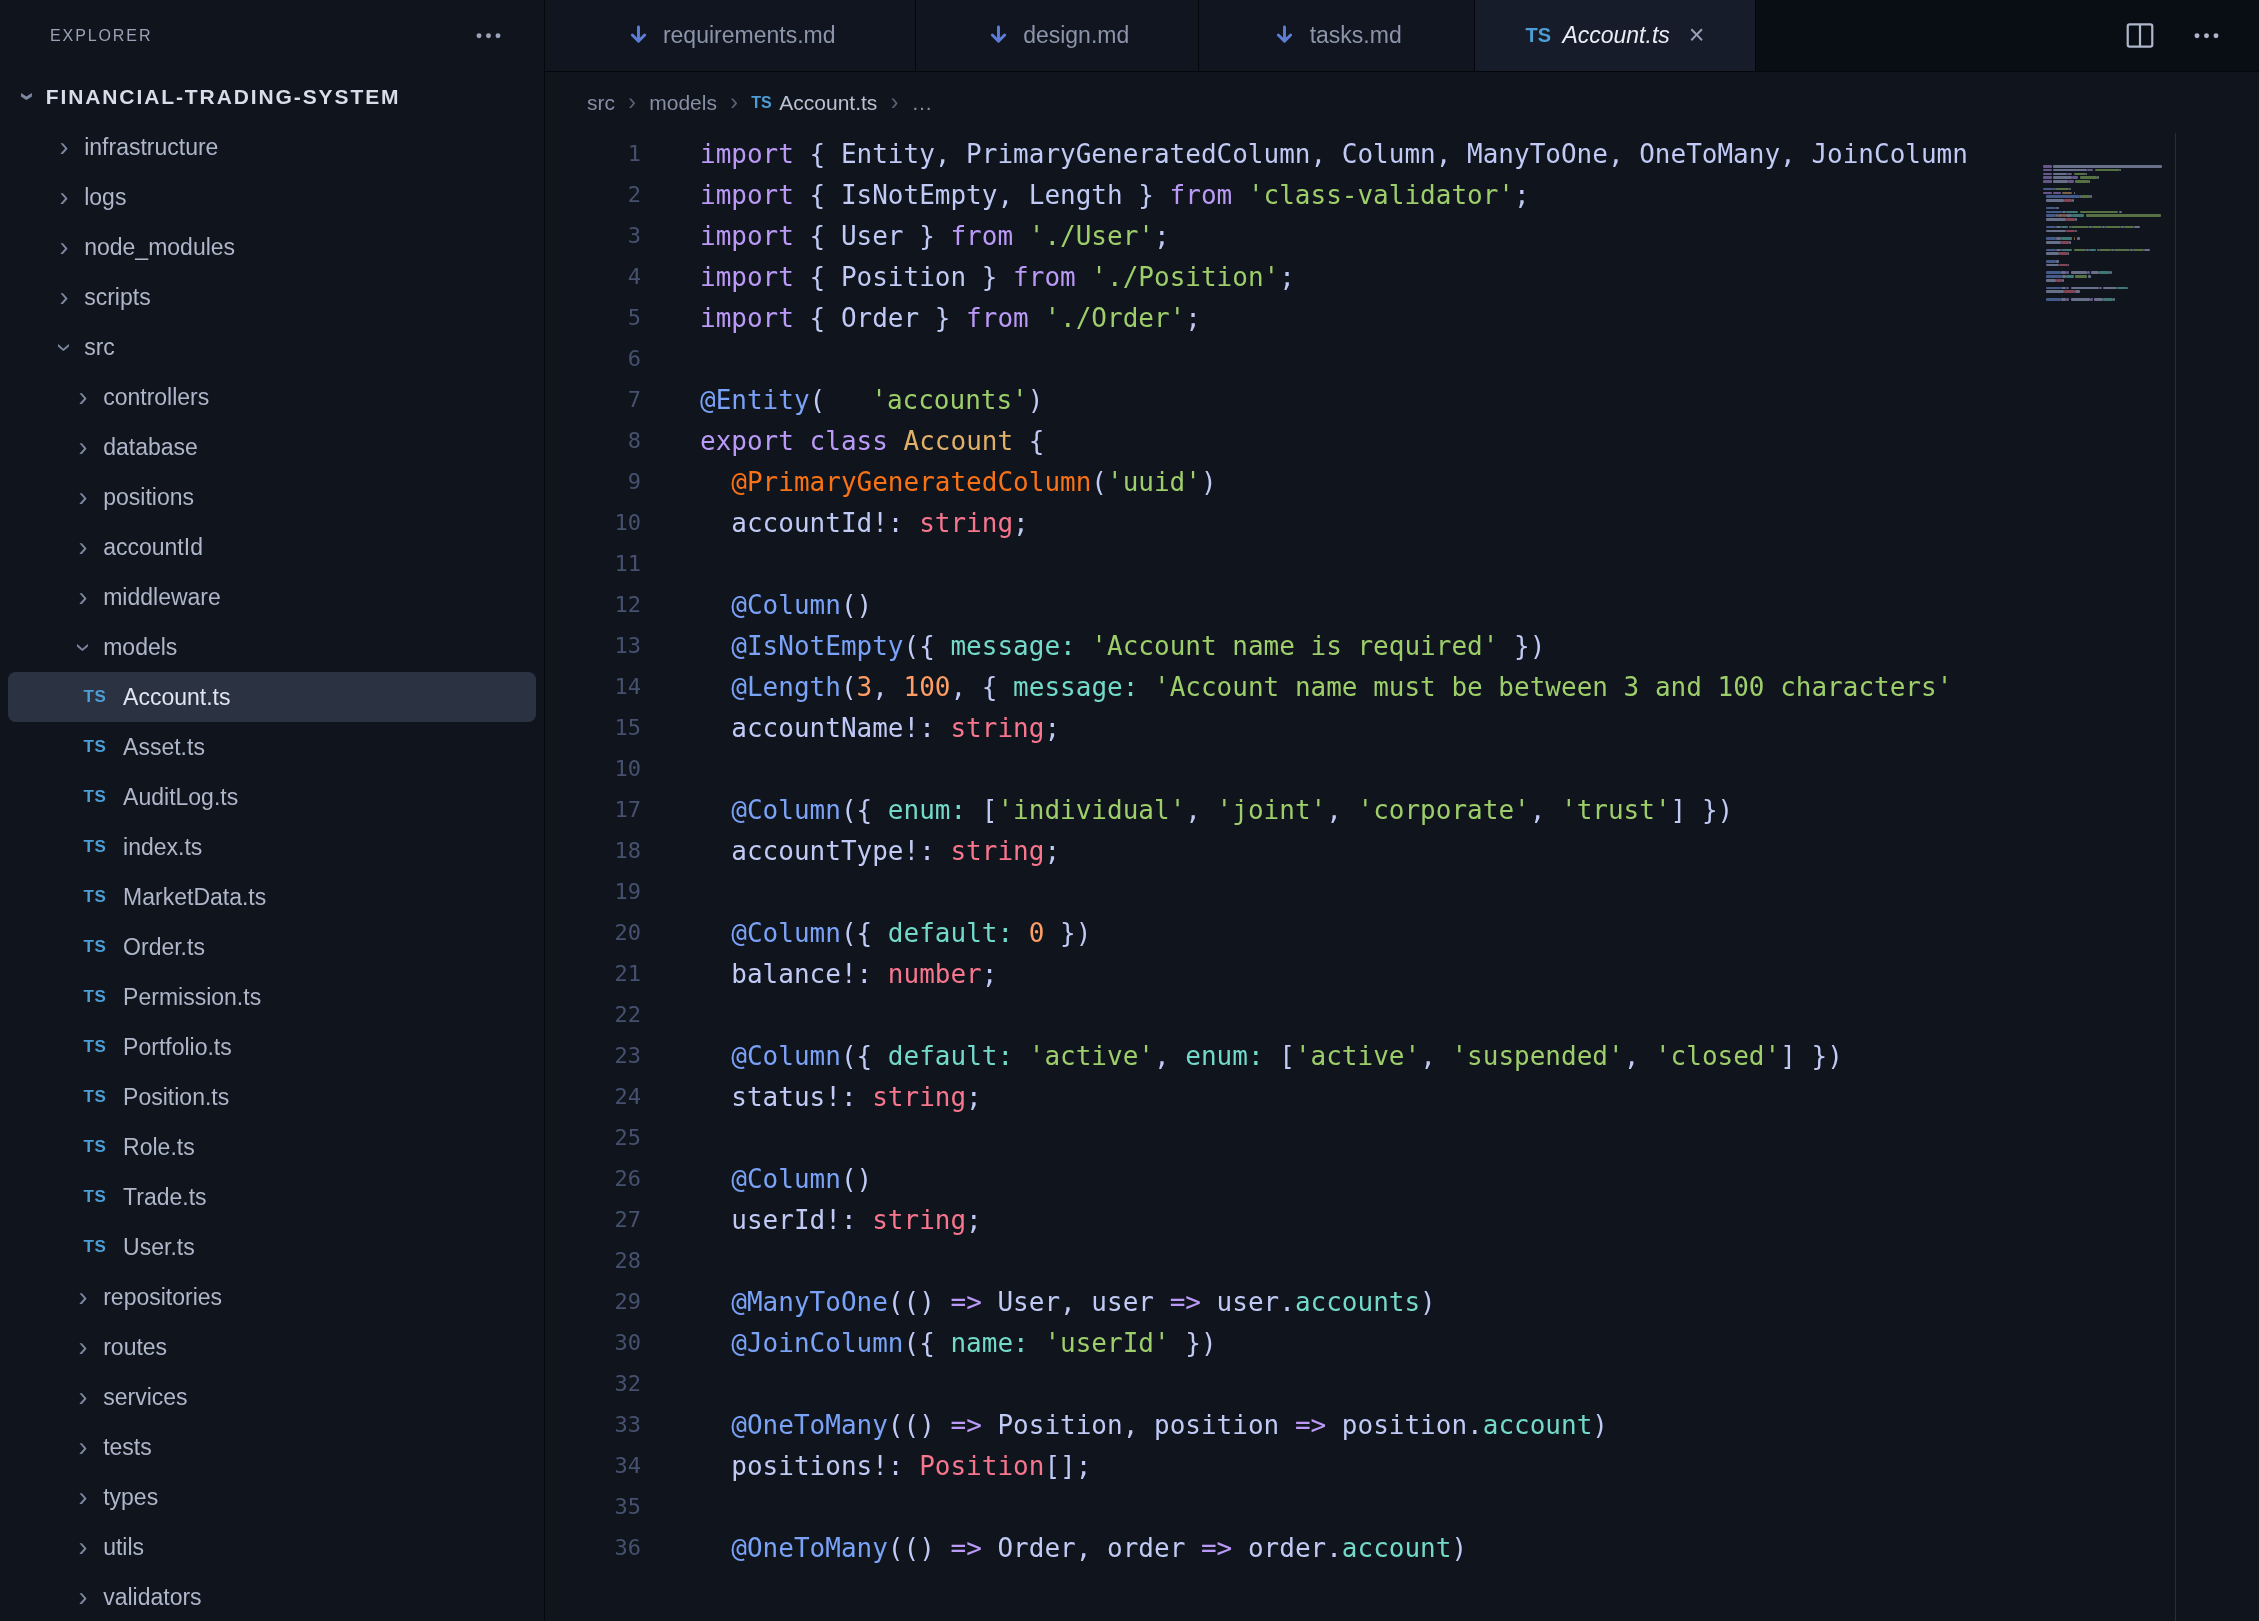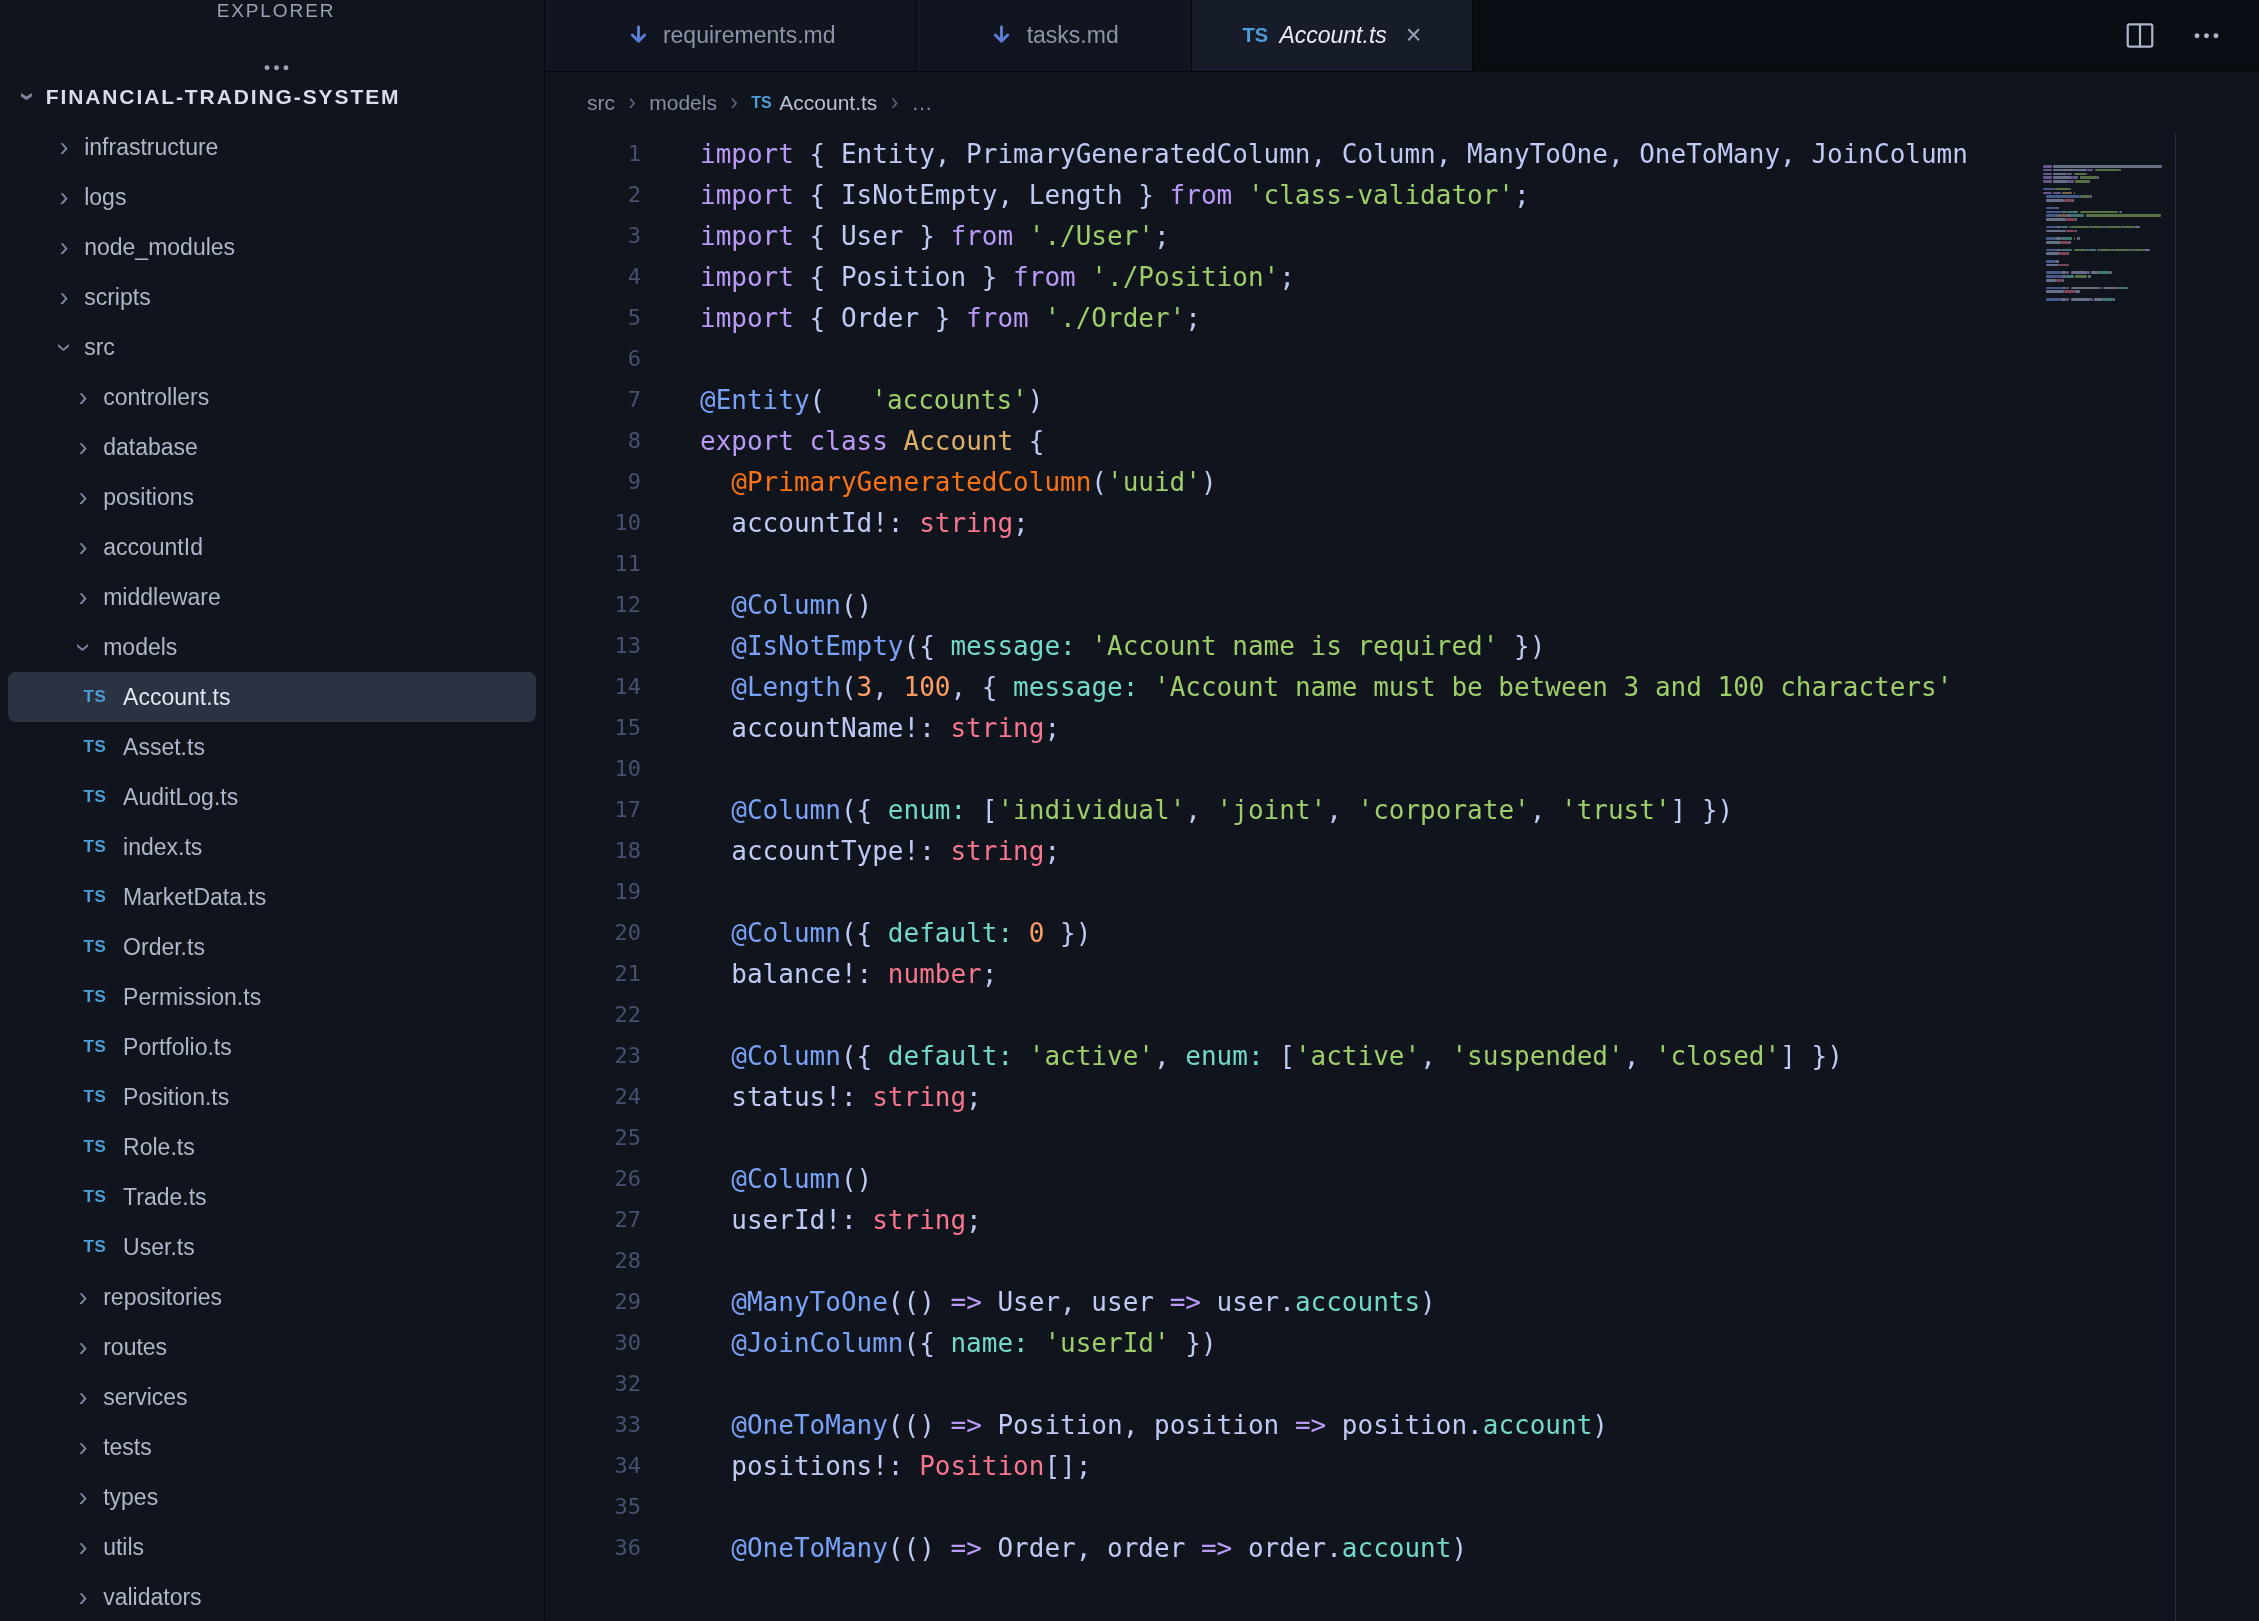--- a/index.html
+++ b/index.html
@@ -1,21 +1,21 @@
 <!DOCTYPE html>
 <html style="font-size:15px"><head>
 <meta charset="utf-8">
 <style>
   * { box-sizing: border-box; margin: 0; padding: 0; }
   html,body { width:2260px; height:1622px; overflow:hidden; background:#0f141d; }
   .app { display:flex; width:2260px; height:1622px; font-family:"Liberation Sans",sans-serif; color:#c0caf5; }
 
   
   .sidebar { width:545px; min-width:545px; height:100%; background:#0f141d; border-right:1.9px solid #05070c; overflow:hidden; }
-  .sb-header { height:72px; display:flex; align-items:center; justify-content:space-between; padding:0 42px 0 50px; color:#99a2b6; font-size:19px; letter-spacing:1.9px;flex-direction:column; }
+  .sb-header { height:72px; display:flex; align-items:center; justify-content:space-between; padding:0 42px 0 50px; color:#99a2b6; font-size:16px; letter-spacing:1.9px; }
   .sb-project { height:50px; display:flex; align-items:center; padding-left:15px; color:#d7dde9; font-weight:700; font-size:21px; letter-spacing:1.9px; cursor:pointer; }
   .sb-project .chev { margin-right:5.7px; }
   .tree { height:calc(100% - 123px); overflow:hidden; }
   .trow { height:50px; display:flex; align-items:center; color:#aeb6c9; font-size:23px; cursor:pointer; margin:0 7.6px; border-radius:7.6px; }
   .trow.d0 { padding-left:44px; }
   .trow.d1 { padding-left:63px; }
   .trow.d2 { padding-left:76px; }
   .trow.sel { background:#2b3241; color:#e0e6f1; }
   .chev { width:25px; color:#7d87a0; font-size:27px; line-height:1; display:inline-flex; align-items:center; justify-content:center; margin-right:7.6px; }
   .chev.open { transform:rotate(90deg); }
@@ -198,20 +198,29 @@
     <div class="tabbar" id="tabbar">
 
       <div class="tab tab-0">
           <span class="md-icon">
             <svg width="27" height="27" viewBox="0 0 24 24" fill="none" stroke="#5d7ed6" stroke-width="2.6" stroke-linecap="round" stroke-linejoin="round">
               <path d="M12 4.5v11.5"></path>
               <path d="M6.5 11.5l5.5 5.5 5.5-5.5"></path>
             </svg>
           </span>
           <span class="tab-label">requirements.md</span>
+        </div>
+        <div class="tab tab-1">
+          <span class="md-icon">
+            <svg width="27" height="27" viewBox="0 0 24 24" fill="none" stroke="#5d7ed6" stroke-width="2.6" stroke-linecap="round" stroke-linejoin="round">
+              <path d="M12 4.5v11.5"></path>
+              <path d="M6.5 11.5l5.5 5.5 5.5-5.5"></path>
+            </svg>
+          </span>
+          <span class="tab-label">design.md</span>
         </div>
         <div class="tab tab-2">
           <span class="md-icon">
             <svg width="27" height="27" viewBox="0 0 24 24" fill="none" stroke="#5d7ed6" stroke-width="2.6" stroke-linecap="round" stroke-linejoin="round">
               <path d="M12 4.5v11.5"></path>
               <path d="M6.5 11.5l5.5 5.5 5.5-5.5"></path>
             </svg>
           </span>
           <span class="tab-label">tasks.md</span>
         </div>

